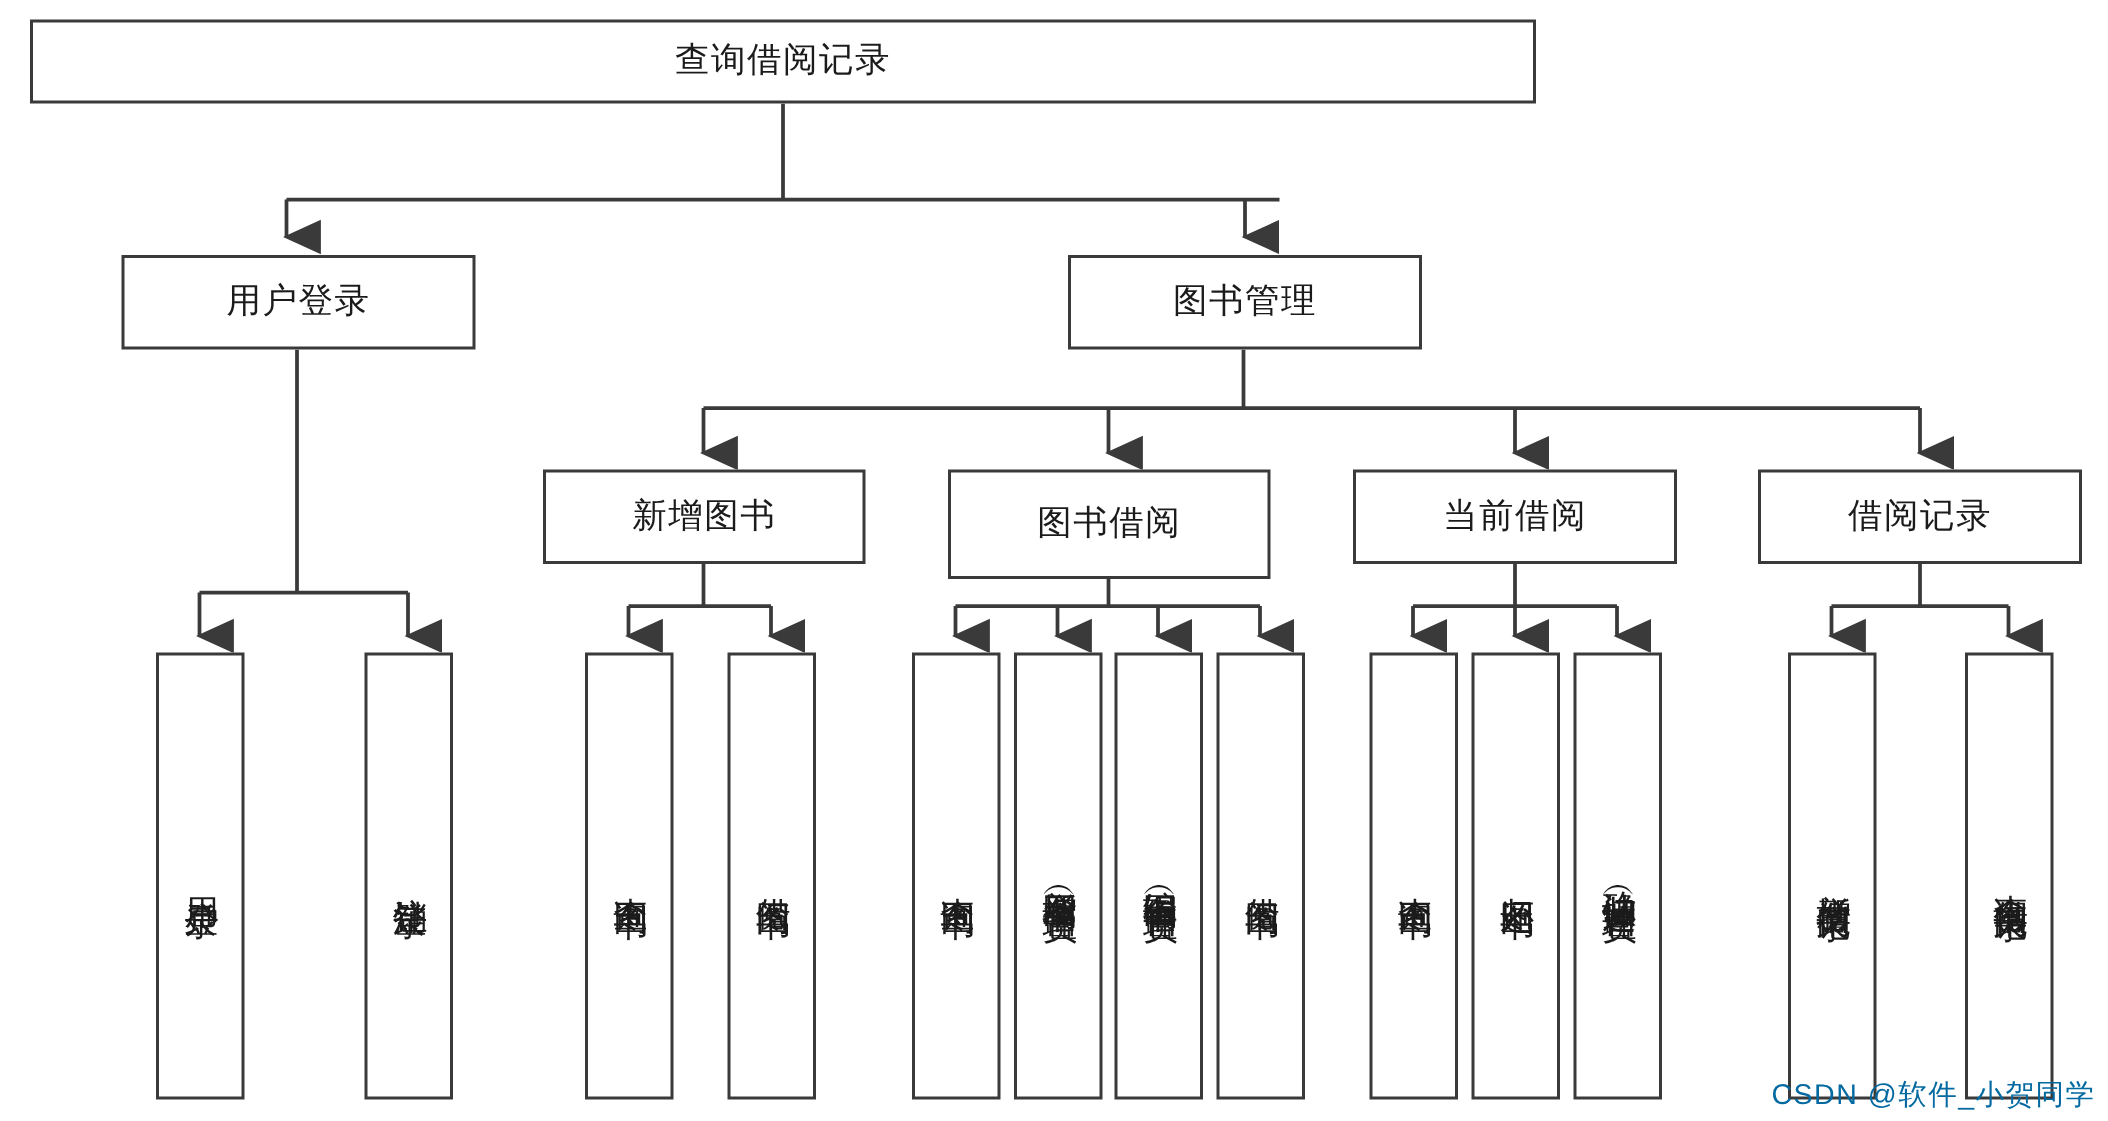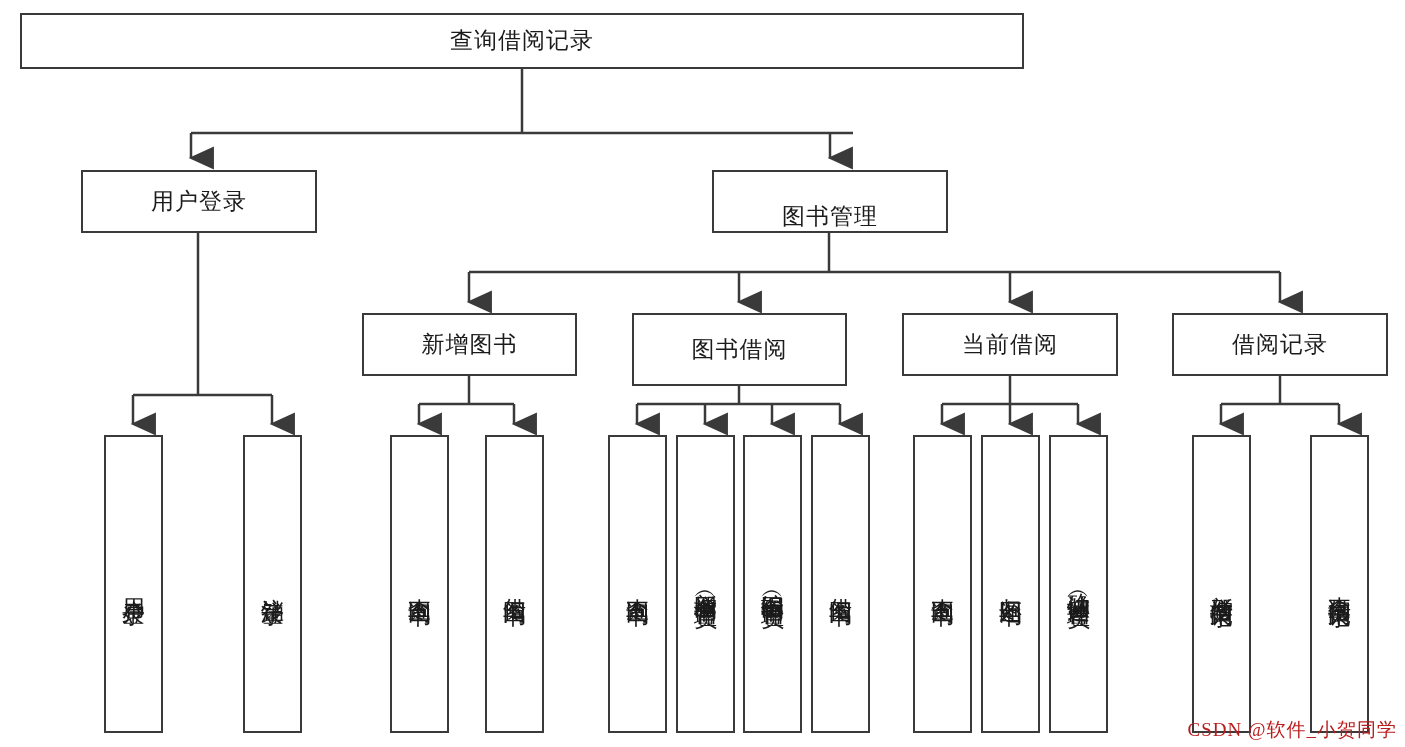--- a/index.html
+++ b/index.html
@@ -52,24 +52,24 @@
   .node.v .vtext {
     writing-mode: vertical-rl;
     text-orientation: upright;
     white-space: nowrap;
   }
   .watermark {
     position: absolute;
     right: 8px;
     bottom: 4px;
     font-size: 19px;
-    color: #b91c1c;
+    color: #0369a1;
     letter-spacing: 1px;
     white-space: nowrap;
-    font-family: Liberation Serif, serif;
+    font-family: Liberation Sans, sans-serif;
   }
 </style>
 </head>
 <body>
 
 <div id="canvas">
 
   <svg class="edges" viewBox="0 0 1405 747">
     <defs>
       <marker id="arrow" viewBox="0 0 12 12" refX="6" refY="10" markerWidth="11" markerHeight="11" orient="auto-start-reverse">
@@ -120,21 +120,21 @@
     </g>
   </svg>
 
   <div class="node h" style="left:20px; top:13px; width:1004px; height:56px;">
     <span>查询借阅记录</span>
   </div>
 
   <div class="node h" style="left:81px; top:170px; width:236px; height:63px;">
     <span>用户登录</span>
   </div>
-  <div class="node h" style="left:712px; top:170px; width:236px; height:63px;align-items:flex-end;">
+  <div class="node h" style="left:712px; top:170px; width:236px; height:63px;">
     <span>图书管理</span>
   </div>
 
   <div class="node h" style="left:362px; top:313px; width:215px; height:63px;">
     <span>新增图书</span>
   </div>
   <div class="node h" style="left:632px; top:313px; width:215px; height:73px;">
     <span>图书借阅</span>
   </div>
   <div class="node h" style="left:902px; top:313px; width:216px; height:63px;">

